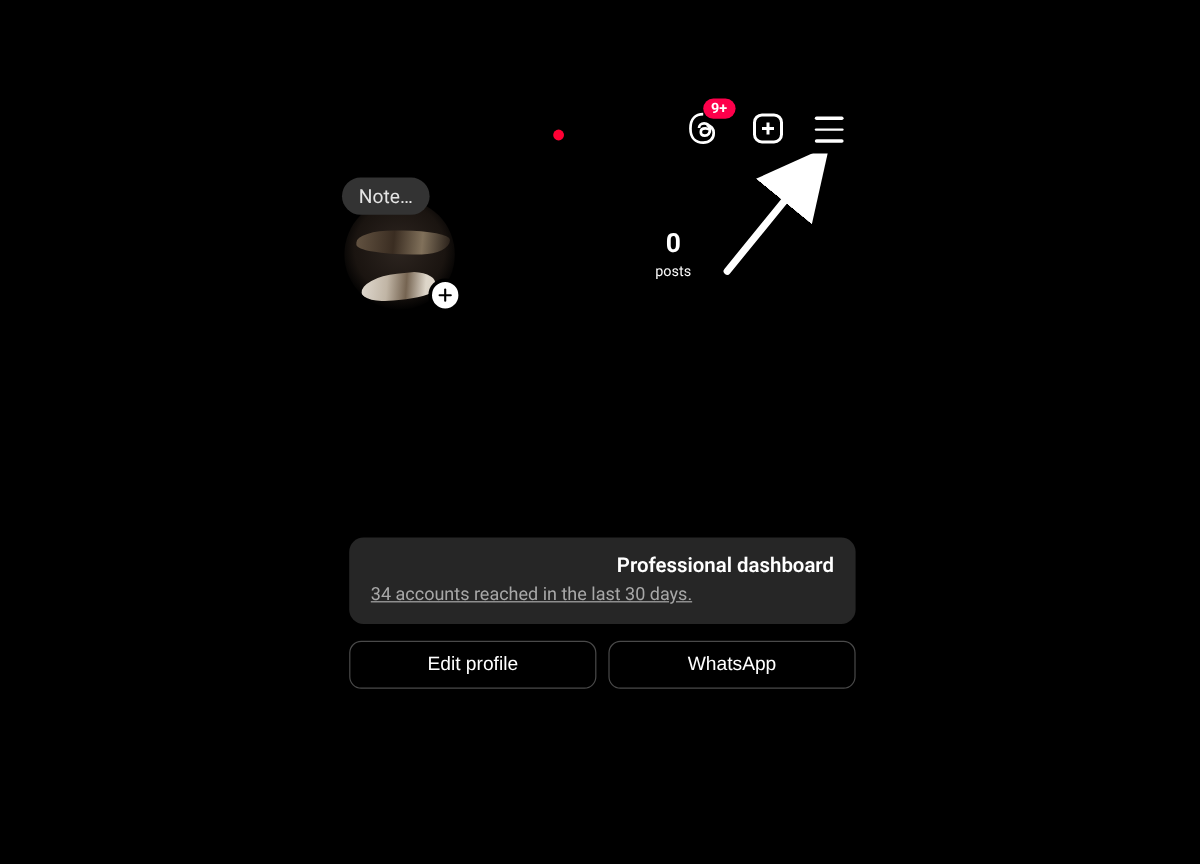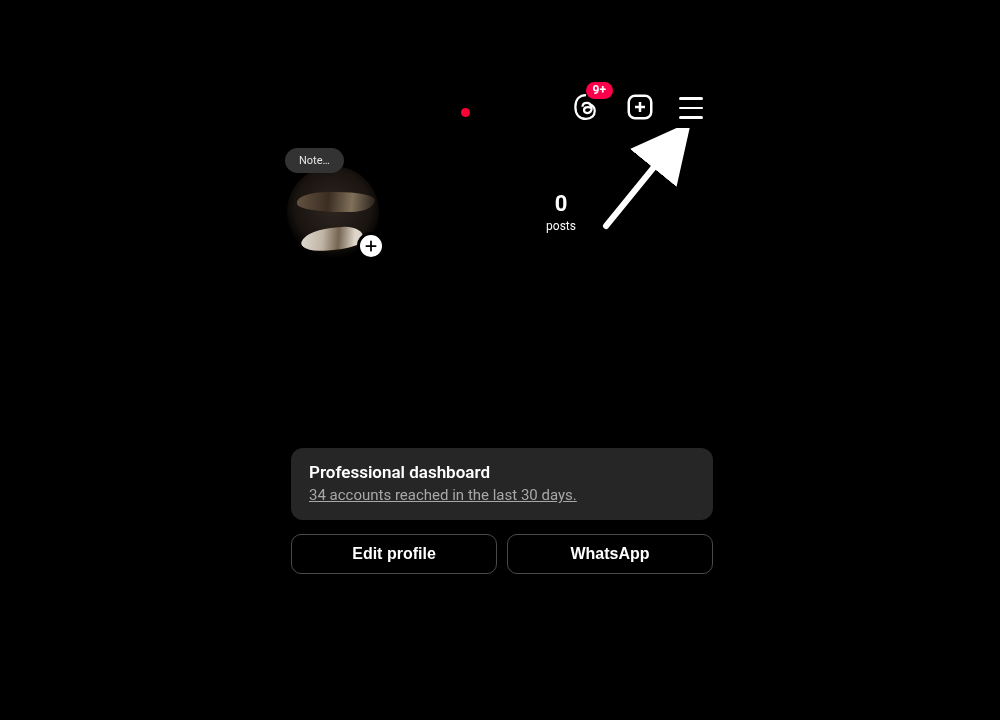--- a/index.html
+++ b/index.html
@@ -131,21 +131,21 @@
       border-radius: 60% 40% 50% 50% / 70% 60% 40% 50%;
       opacity:.92;
       transform: rotate(-6deg);
     }
     .note-bubble {
       position: absolute;
       top: -18px;
       left: -2px;
       background: #333333;
       color: #e4e4e4;
-      font-size: 11px;
+      font-size: 16px;
       padding: 6px 14px;
       border-radius: 18px;
       z-index: 2;
       cursor: pointer;
     }
     .add-story {
       position: absolute;
       right: 12px;
       bottom: -2px;
       width: 28px;
@@ -189,20 +189,21 @@
       margin-right: 4px;
       background: #262626;
       border-radius: 12px;
       padding: 14px 18px 16px 18px;
       cursor: pointer;
     }
     .dash-title {
       font-size: 17px;
       font-weight: 600;
       color: #fff;
+      text-align: right;
     }
     .dash-sub {
       font-size: 15px;
       color: #a8a8a8;
       margin-top: 4px;
       text-decoration: underline;
     }
     
     .actions {
       margin-top: 14px;
@@ -211,21 +212,21 @@
       display: flex;
       gap: 10px;
     }
     .act-btn {
       flex: 1;
       text-align: center;
       border: 1.5px solid #4a4a4a;
       background: transparent;
       color: #fff;
       font-size: 16px;
-      font-weight: 700;
+      font-weight: 400;
       border-radius: 10px;
       padding: 10px 4px;
       cursor: pointer;
     }
     
     .arrow {
       position: absolute;
       left: 584px;
       top: 128px;
       pointer-events: none;

